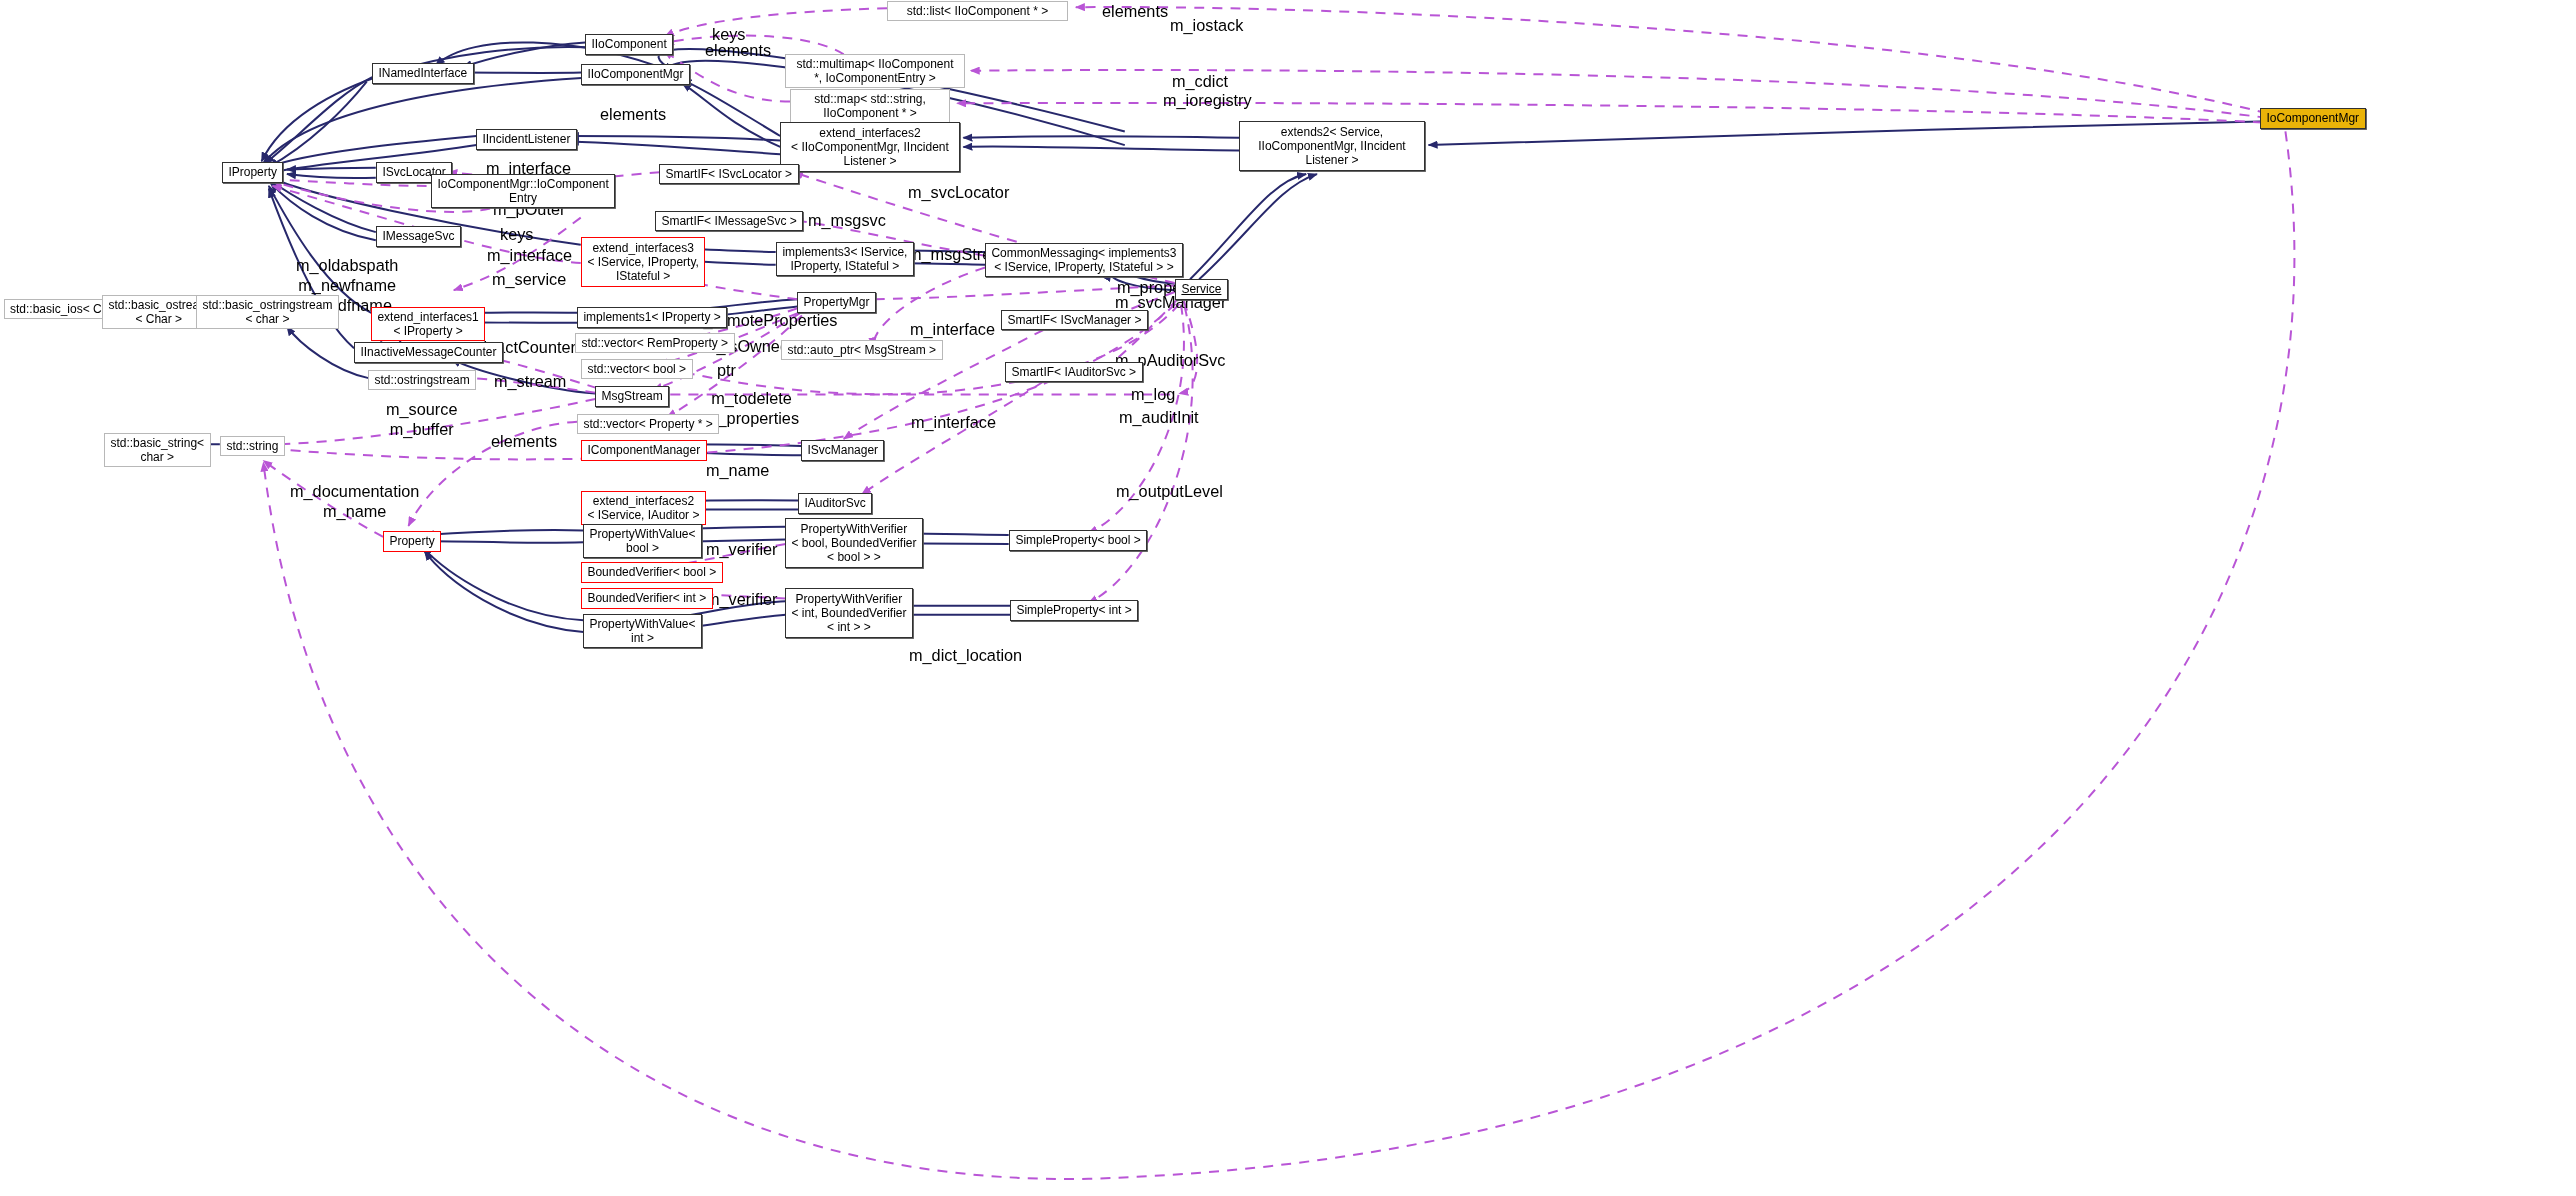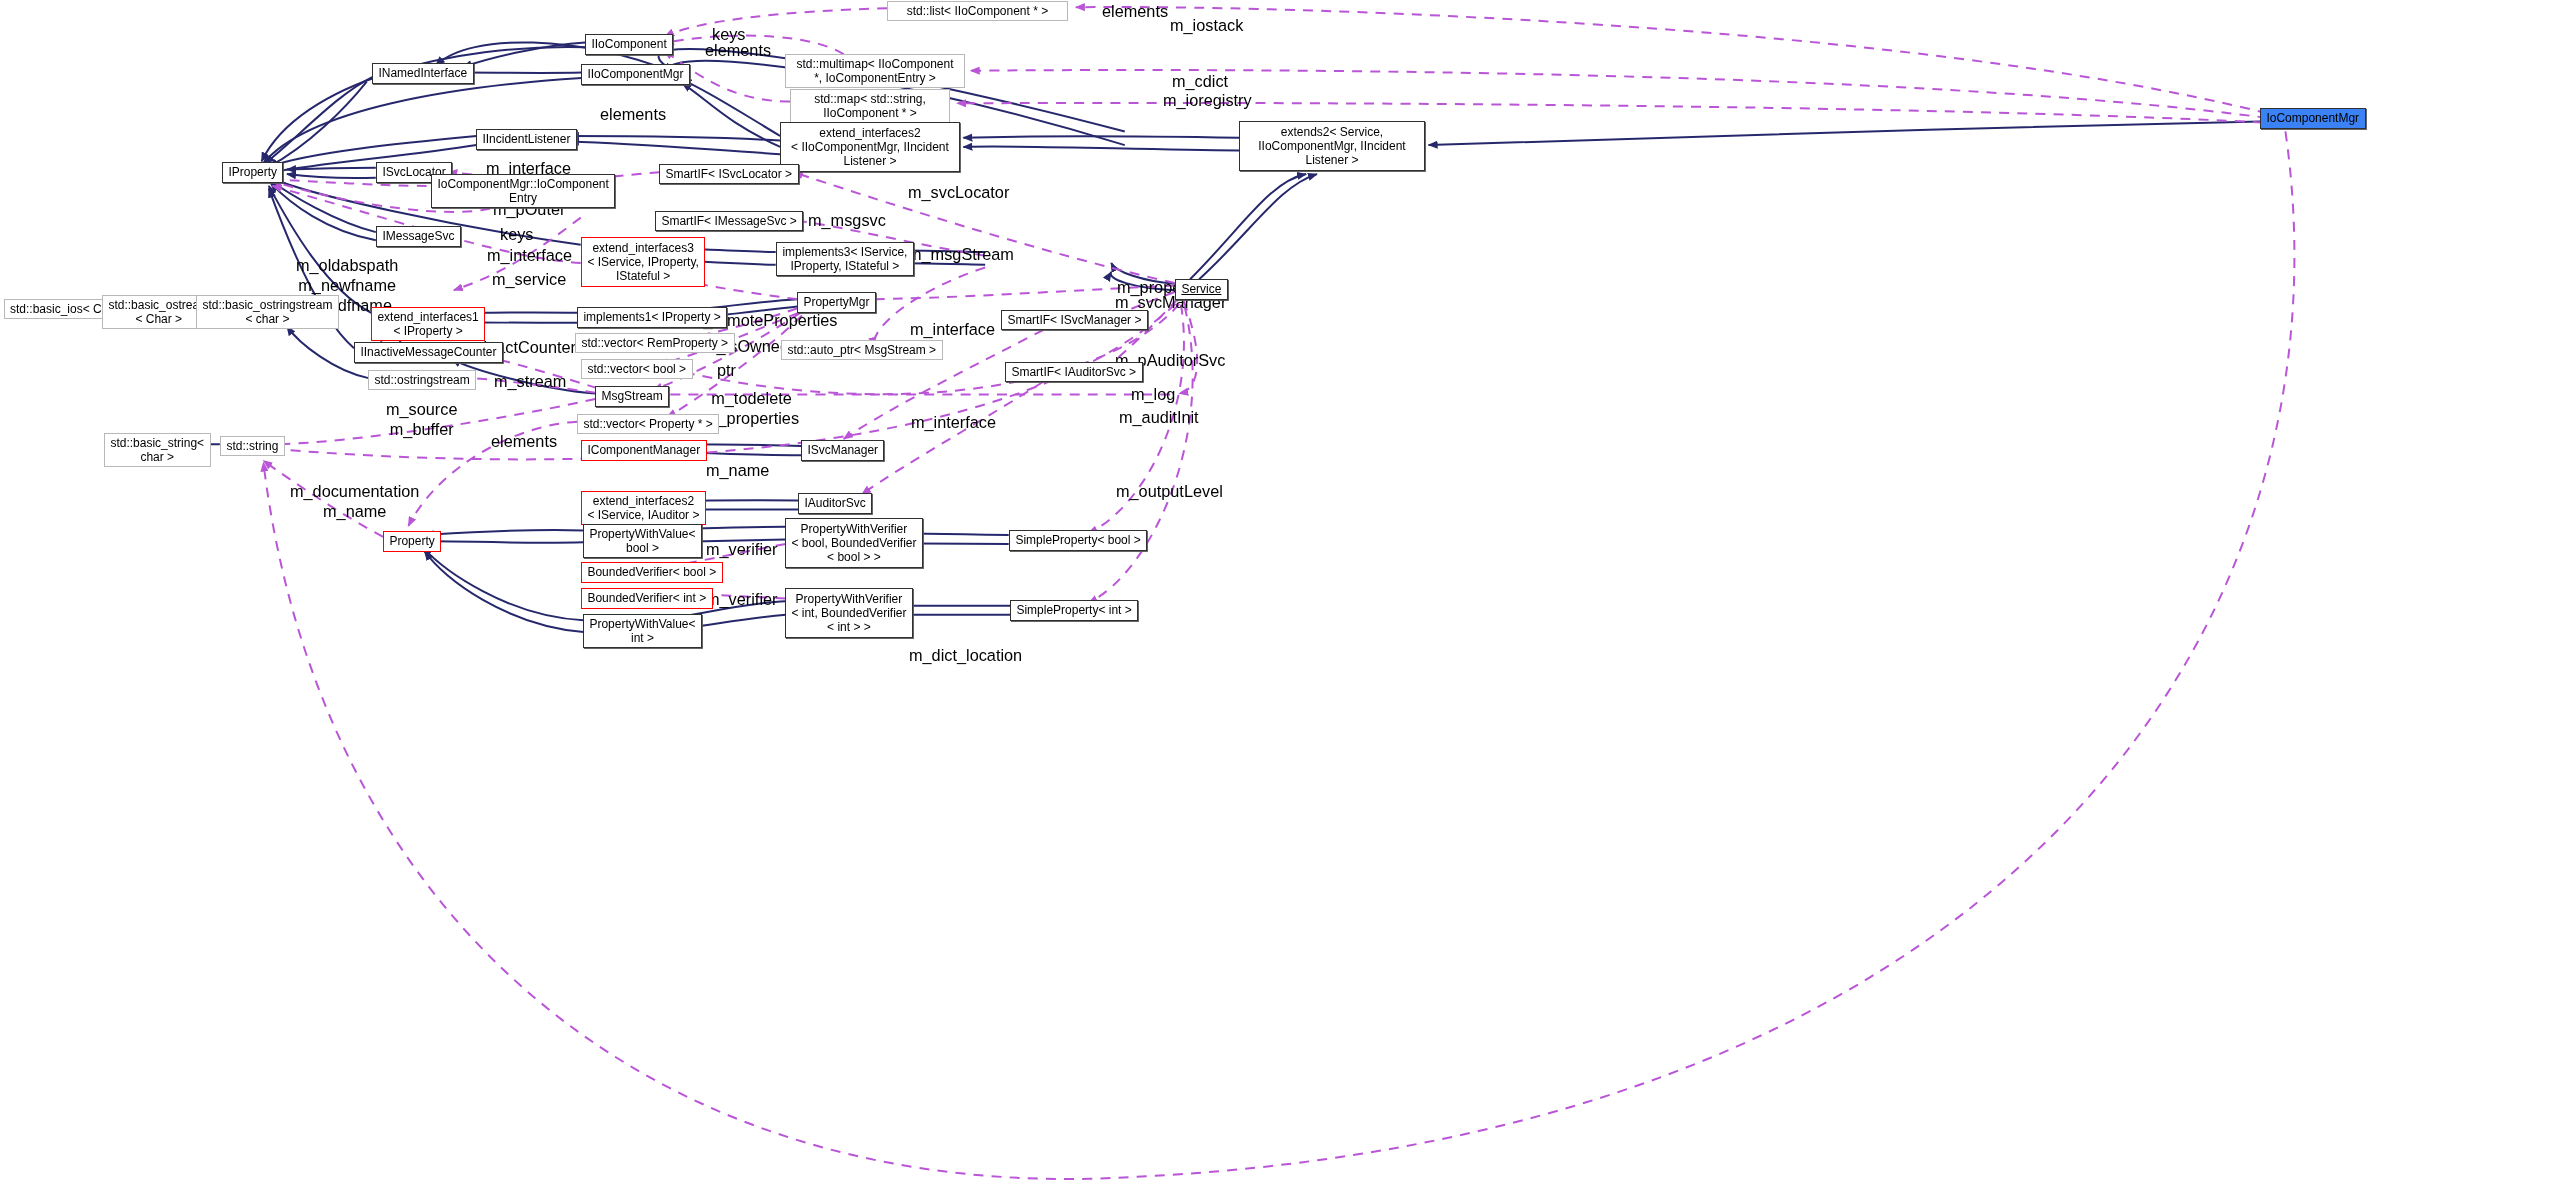--- a/index.html
+++ b/index.html
@@ -50,21 +50,21 @@
     box-shadow: none;
   }
   
   .node.ext {
     border: 1.4px solid #b8b8b8;
     box-shadow: none;
   }
   
   .node.focus {
     border: 1.4px solid #303030;
-    background: #3b82f6;
+    background: #eab308;
     box-shadow: 0.9px 0.9px 0 0 #555;
   }
   .edge-label {
     position: absolute;
     font-size: 16.3px;
     color: #000000;
     white-space: pre-line;
     text-align: center;
     line-height: 1.22;
     z-index: 4;
@@ -281,20 +281,22 @@
     <div class="node cls" style="left: 659px; top: 164px; min-width: 127px; min-height: 20px;">SmartIF&lt; ISvcLocator &gt;</div>
     <div class="node cls" style="left: 431px; top: 174px; min-width: 154px; min-height: 34px;">IoComponentMgr::IoComponent
 Entry</div>
     <div class="node cls" style="left: 655px; top: 211px; min-width: 132px; min-height: 20px;">SmartIF&lt; IMessageSvc &gt;</div>
     <div class="node cls" style="left: 376px; top: 226px; min-width: 75px; min-height: 21px;">IMessageSvc</div>
     <div class="node red" style="left: 581px; top: 237px; min-width: 77px; min-height: 50px;">extend_interfaces3
 &lt; IService, IProperty,
 IStateful &gt;</div>
     <div class="node cls" style="left: 776px; top: 242px; min-width: 102px; min-height: 34px;">implements3&lt; IService,
 IProperty, IStateful &gt;</div>
+    <div class="node cls" style="left: 985px; top: 243px; min-width: 122px; min-height: 34px;">CommonMessaging&lt; implements3
+&lt; IService, IProperty, IStateful &gt; &gt;</div>
     <div class="node cls" style="left: 1175px; top: 279px; min-width: 38px; min-height: 21px; text-decoration: underline;">Service</div>
     <div class="node cls" style="left: 797px; top: 292px; min-width: 60px; min-height: 21px;">PropertyMgr</div>
     <div class="node red" style="left: 371px; top: 307px; min-width: 80px; min-height: 34px;">extend_interfaces1
 &lt; IProperty &gt;</div>
     <div class="node cls" style="left: 577px; top: 307px; min-width: 87px; min-height: 21px;">implements1&lt; IProperty &gt;</div>
     <div class="node cls" style="left: 1001px; top: 310px; min-width: 97px; min-height: 20px;">SmartIF&lt; ISvcManager &gt;</div>
     <div class="node ext" style="left: 3.6px; top: 299px; min-width: 80px; min-height: 20px;">std::basic_ios&lt; Char &gt;</div>
     <div class="node ext" style="left: 102px; top: 295px; min-width: 79px; min-height: 34px;">std::basic_ostream
 &lt; Char &gt;</div>
     <div class="node ext" style="left: 196px; top: 295px; min-width: 87px; min-height: 34px;">std::basic_ostringstream

